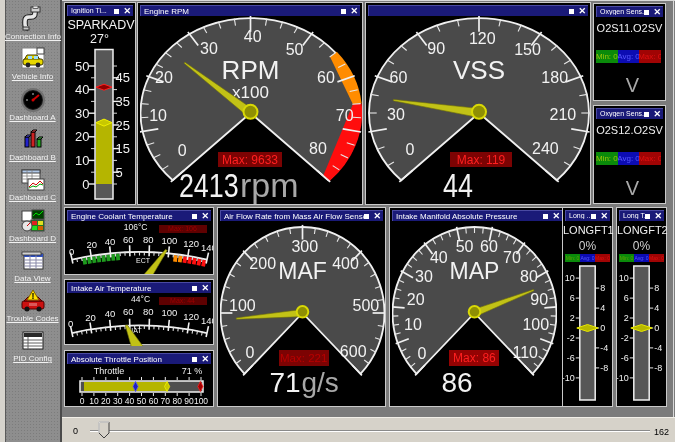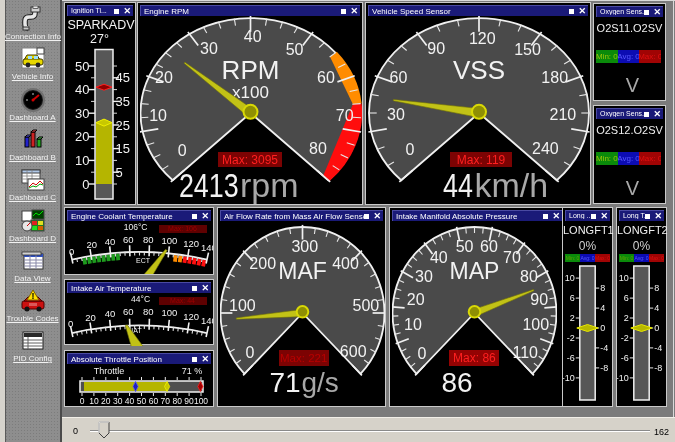--- a/index.html
+++ b/index.html
@@ -232,31 +232,30 @@
         <text x="154.6" y="33.7" font-size="16" fill="#f2f2f2" text-anchor="middle" dominant-baseline="central" font-family="Liberation Sans, sans-serif">50</text>
         <text x="185.9" y="61.7" font-size="16" fill="#f2f2f2" text-anchor="middle" dominant-baseline="central" font-family="Liberation Sans, sans-serif">60</text>
         <text x="204.7" y="99.0" font-size="16" fill="#f2f2f2" text-anchor="middle" dominant-baseline="central" font-family="Liberation Sans, sans-serif">70</text>
         <text x="178.0" y="132.5" font-size="16" fill="#f2f2f2" text-anchor="middle" dominant-baseline="central" font-family="Liberation Sans, sans-serif">80</text>
         <text x="110.5" y="53.5" font-size="26" fill="#f2f2f2" text-anchor="middle" dominant-baseline="central" font-family="Liberation Sans, sans-serif">RPM</text>
         <text x="110.5" y="76.0" font-size="17" fill="#f2f2f2" text-anchor="middle" dominant-baseline="central" font-family="Liberation Sans, sans-serif">x100</text>
         <polygon points="44.9,46.2 44.1,47.3 107.8,100.5 113.2,93.5" fill="#c2c216" stroke="#70700a" stroke-width="0.6"></polygon>
         <circle cx="110.5" cy="95.8" r="7" fill="#8f8f04" stroke="#d9d906" stroke-width="2"></circle>
       </svg>
       <div class="maxbox" style="left:78px;top:136px;width:64px;height:15px;background:#7c0303">
-        <span style="font-size:12px;color:#ff2020">Max: 3095</span>
+        <span style="font-size:12px;color:#ff2020">Max: 9633</span>
       </div>
       <div class="bigval" style="left:0;top:152.2px;width:222px;height:36px;font-size:34px">
         <span class="vnum" style="right:123.5px;transform:scaleX(0.79)">2413</span>
         <span class="vunit" style="left:100px">rpm</span>
       </div>
     </div>
   </div>
 <div class="panel" style="left:365px;top:2px;width:226px;height:203px">
     <div class="tb">
-      <span class="tbt">Vehicle Speed Sensor</span>
       <span class="btns">
         <span class="bsq"></span>
         <span class="bx">✕</span>
       </span>
     </div>
     <div style="position:absolute;left:2px;top:13px;width:222px;height:188px">
       <svg width="222" height="188" style="position:absolute;left:0;top:0">
         <path d="M 33.2,164.2 A 110.0 95.0 0 1 1 188.8,164.2 L 111.0,97.0 Z" fill="#4a4a4a" stroke="#f0f0f0" stroke-width="1.8"></path>
         <line x1="44.5" y1="154.4" x2="31.3" y2="165.9" stroke="#f0f0f0" stroke-width="1.7"></line>
         <line x1="25.9" y1="146.1" x2="19.1" y2="150.0" stroke="#e8e8e8" stroke-width="1.1"></line>
@@ -294,21 +293,20 @@
         <text x="177.4" y="132.5" font-size="16" fill="#f2f2f2" text-anchor="middle" dominant-baseline="central" font-family="Liberation Sans, sans-serif">240</text>
         <text x="111.0" y="53.5" font-size="26" fill="#f2f2f2" text-anchor="middle" dominant-baseline="central" font-family="Liberation Sans, sans-serif">VSS</text>
         <polygon points="25.5,83.4 25.3,84.8 110.3,101.4 111.7,92.6" fill="#c2c216" stroke="#70700a" stroke-width="0.6"></polygon>
         <circle cx="111.0" cy="95.8" r="7" fill="#8f8f04" stroke="#d9d906" stroke-width="2"></circle>
       </svg>
       <div class="maxbox" style="left:82px;top:136px;width:62px;height:15px;background:#7c0303">
         <span style="font-size:12px;color:#ff2020">Max: 119</span>
       </div>
       <div class="bigval" style="left:0;top:152.2px;width:222px;height:36px;font-size:34px">
         <span class="vnum" style="right:117px;transform:scaleX(0.79)">44</span>
-        <span class="vunit" style="left:106.5px">km/h</span>
       </div>
     </div>
   </div>
 <div class="panel" style="left:593px;top:3px;width:73px;height:98px">
     <div class="tb">
       <span class="tbt tbs">Oxygen Sens...</span>
       <span class="btns">
         <span class="bsq"></span>
         <span class="bx">✕</span>
       </span>

